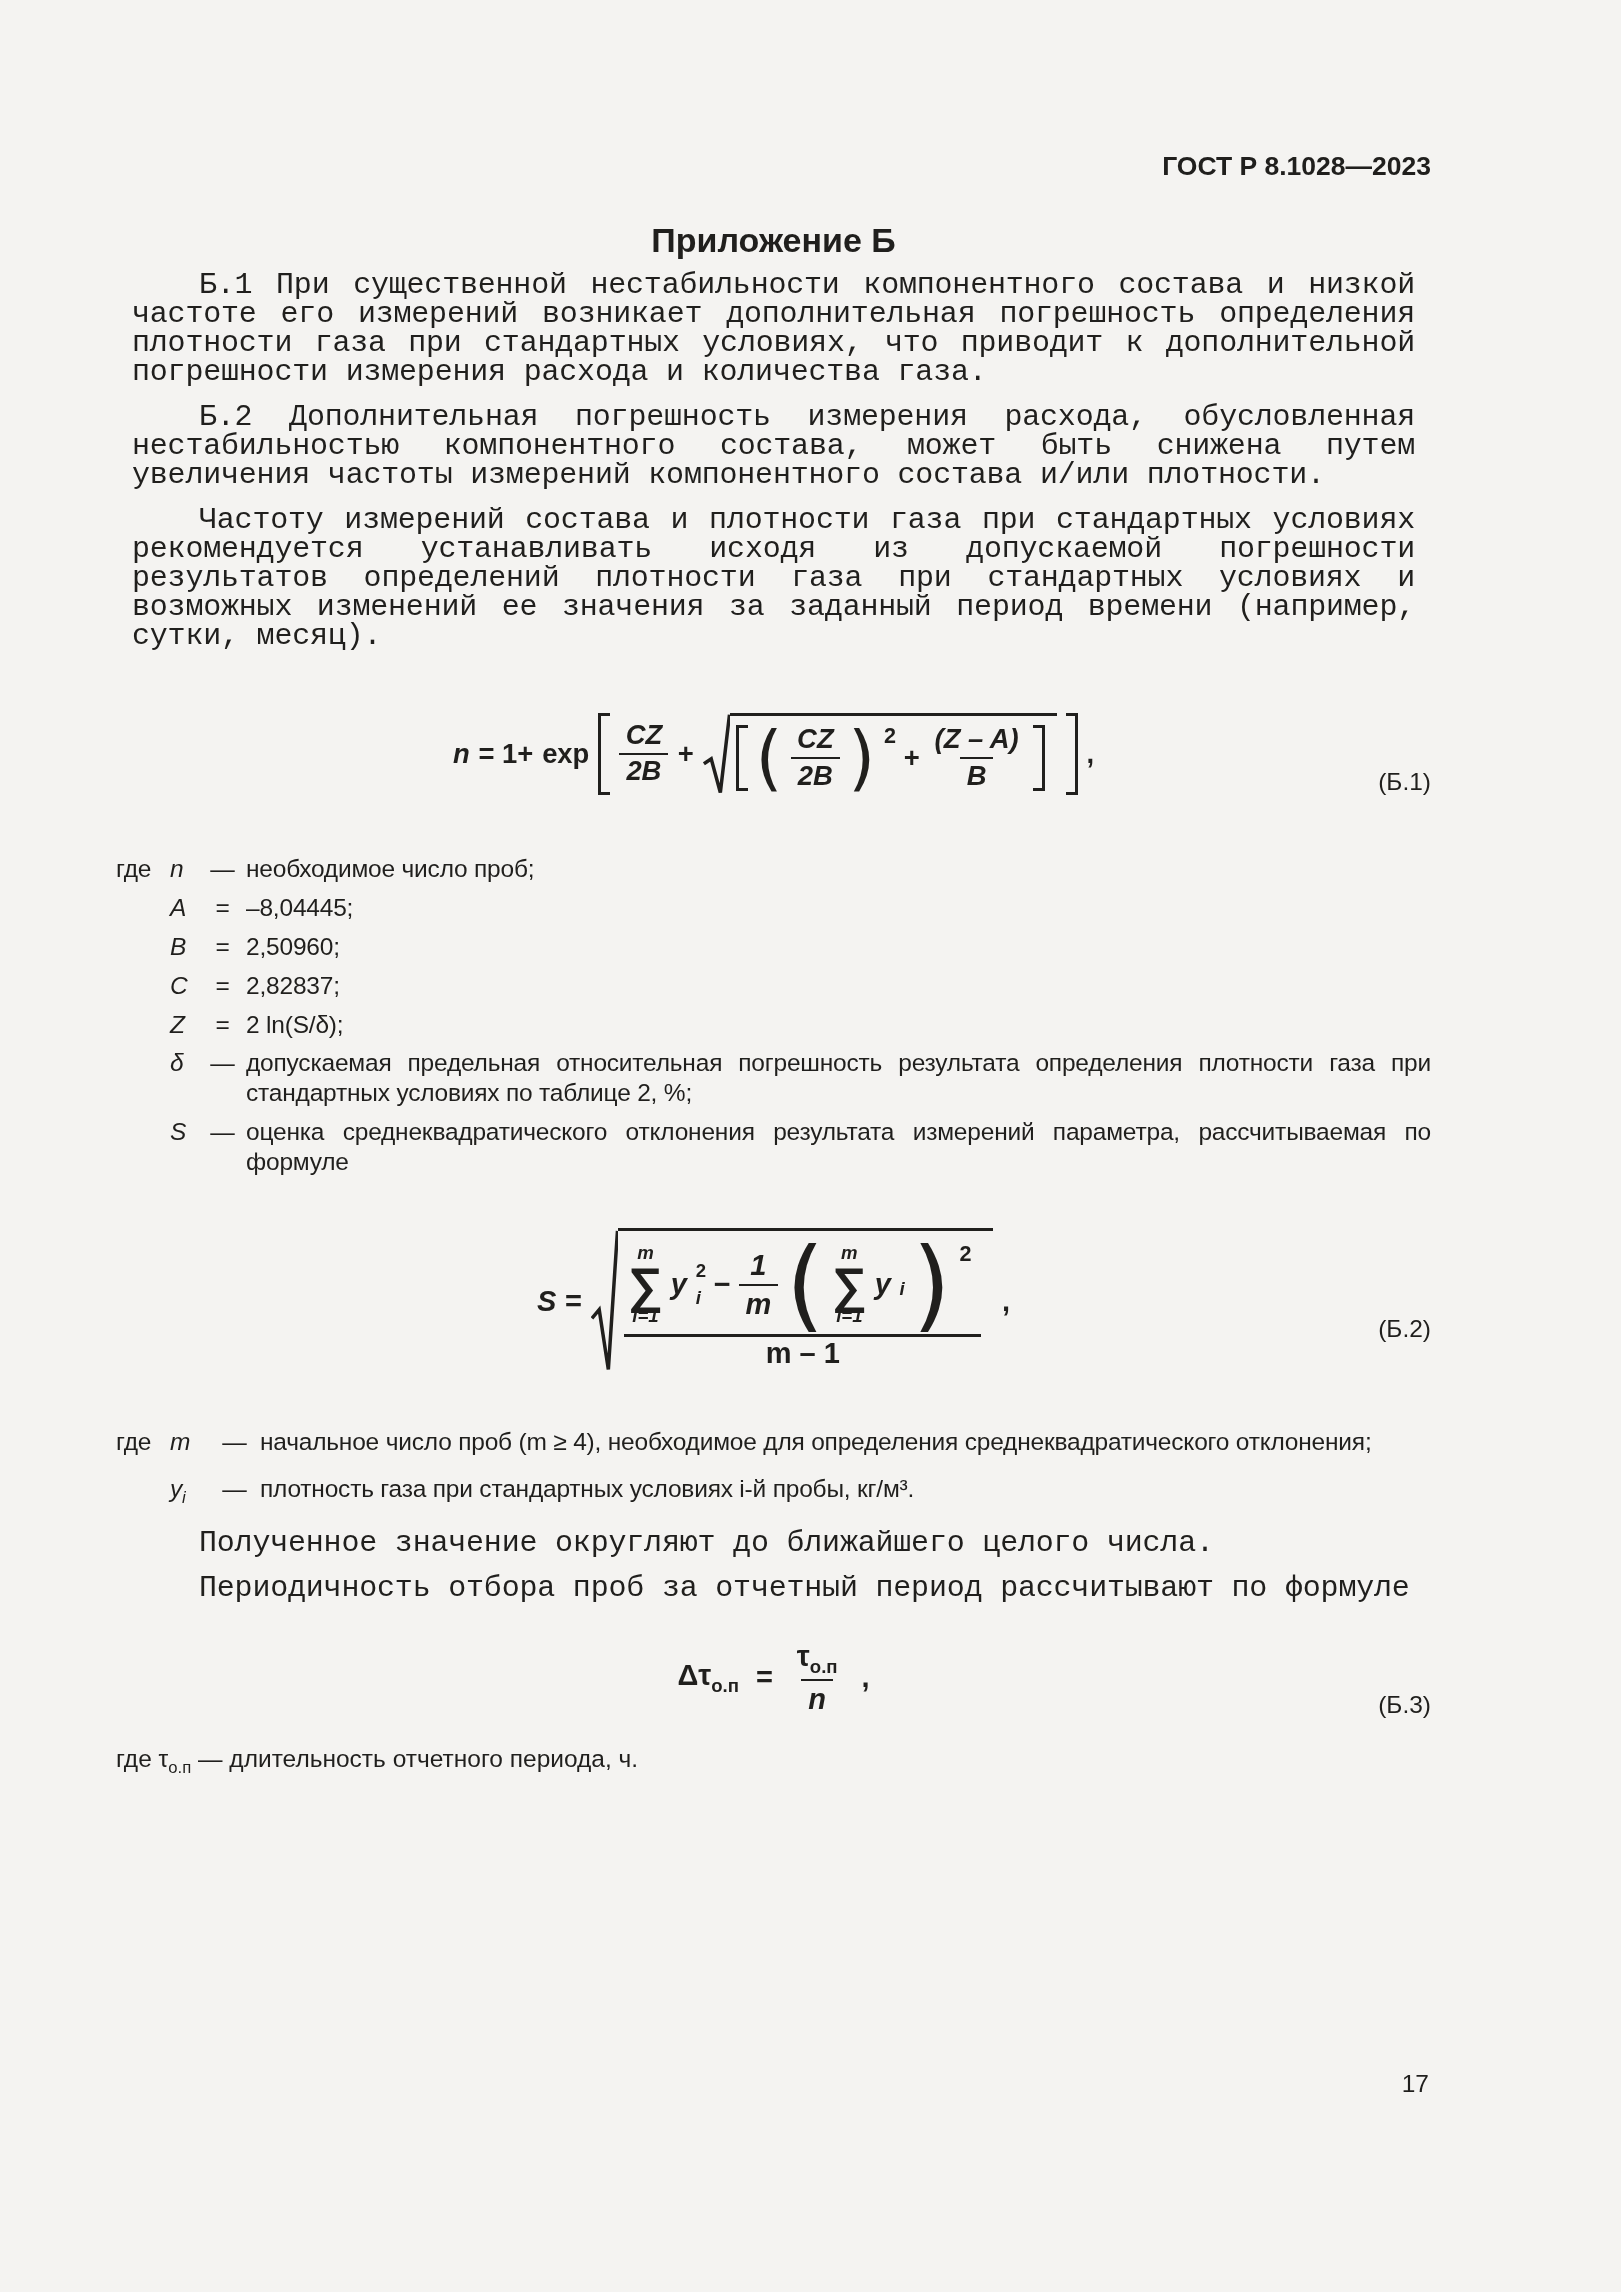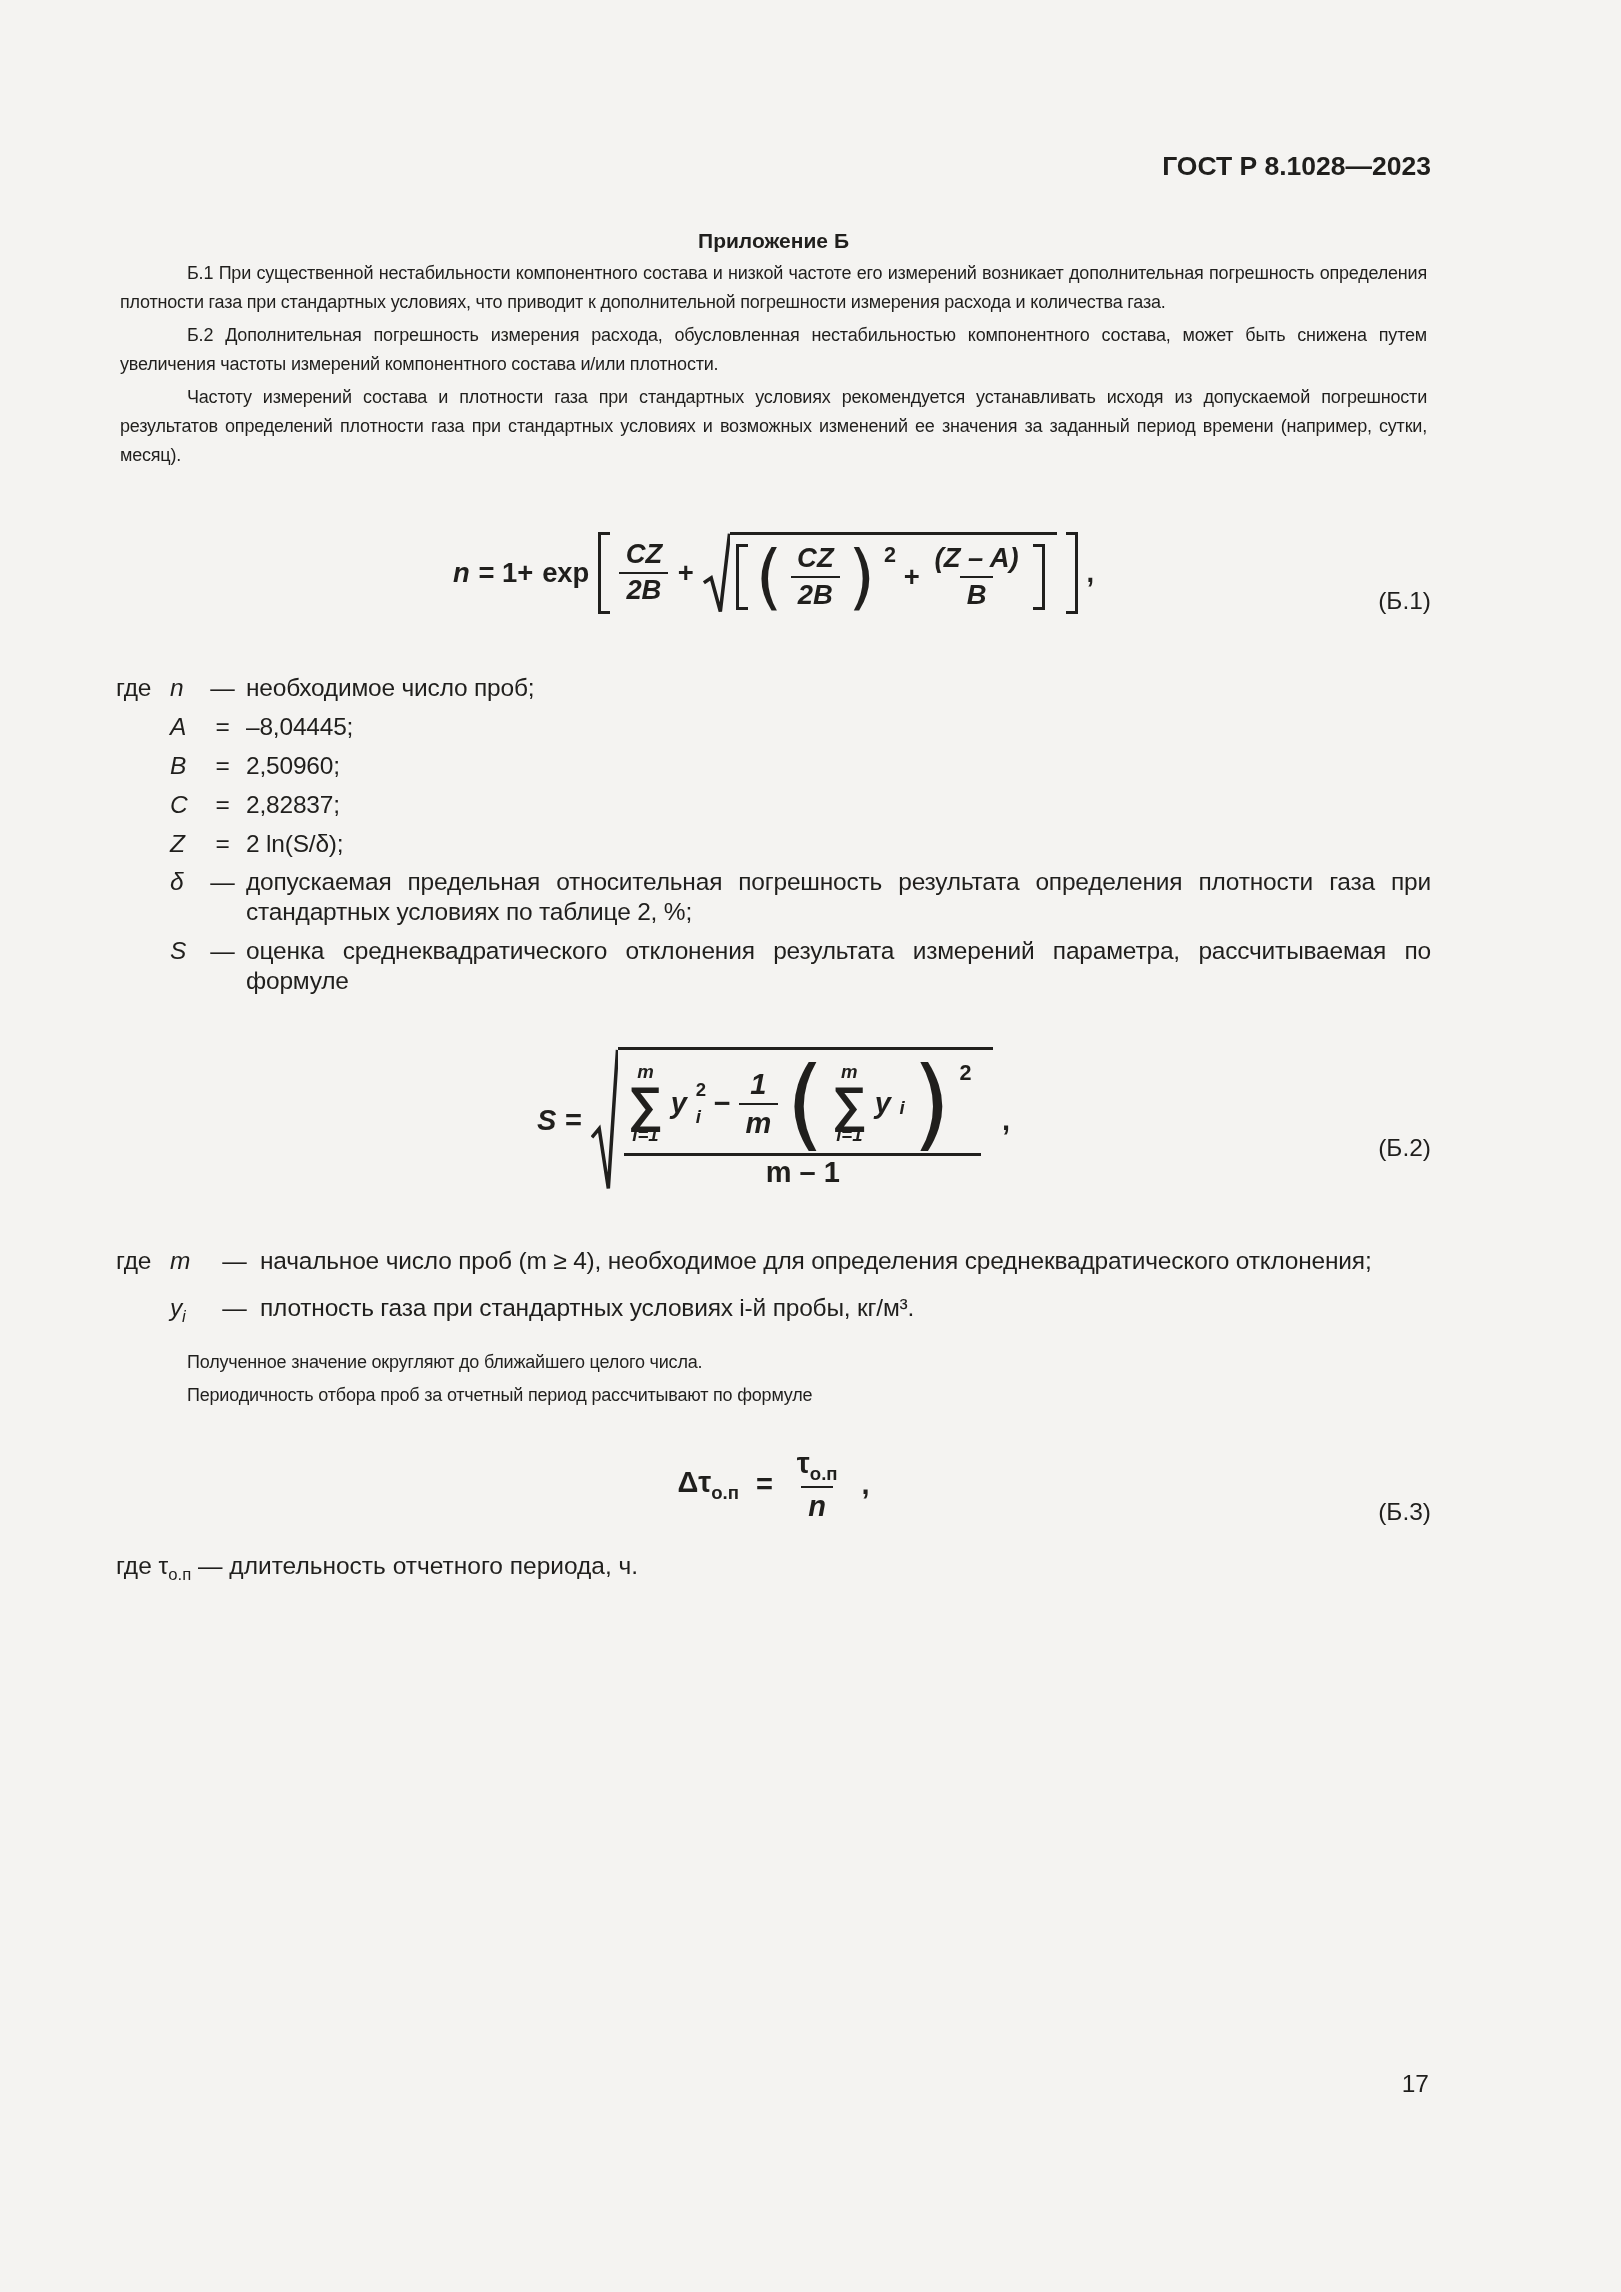--- a/index.html
+++ b/index.html
@@ -8,25 +8,25 @@
     background:#f4f3f1;
     font-family:"Liberation Sans","DejaVu Sans",sans-serif;
     color:#201f1d;
     -webkit-font-smoothing:antialiased;
   }
   .page{position:relative;width:1621px;height:2109px;overflow:hidden;}
   .content{position:absolute;left:116px;top:0;width:1315px;}
 
   .header{padding-top:152px;text-align:right;font-weight:700;font-size:26.5px;line-height:29px;margin-bottom:45px;}
 
-  .app-title{text-align:center;font-weight:700;font-size:21px;line-height:29px;}
+  .app-title{text-align:center;font-weight:700;font-size:34px;line-height:29px;}
   .app-kind{text-align:center;font-weight:700;font-size:25.5px;line-height:29px;margin-bottom:27.4px;}
   .heading{margin:0 0 35px 0;text-align:center;font-weight:700;font-size:25.5px;line-height:31px;letter-spacing:-0.3px;}
 
-  p.body{margin:4px;font-size:18px;line-height:29px;text-align:justify;letter-spacing:-0.2px;}
+  p.body{margin:16px;font-size:30px;line-height:29px;text-align:justify;letter-spacing:-0.2px;font-family:Liberation Mono, monospace;}
   p.indent{text-indent:67px;}
 
   
   .fblock{position:relative;display:flex;justify-content:center;align-items:center;}
   .flabel{position:absolute;right:0;top:50%;transform:translateY(-50%);font-size:24.5px;font-weight:400;margin-top:28px;}
   .f1{margin-top:29px;margin-bottom:0;min-height:147px;}
   .f2{margin-top:23.5px;min-height:201px;}
   .f3block{margin-top:33px;min-height:82px;}
 
   .frow{display:flex;align-items:center;gap:8.8px;font-weight:700;font-size:27.4px;}

